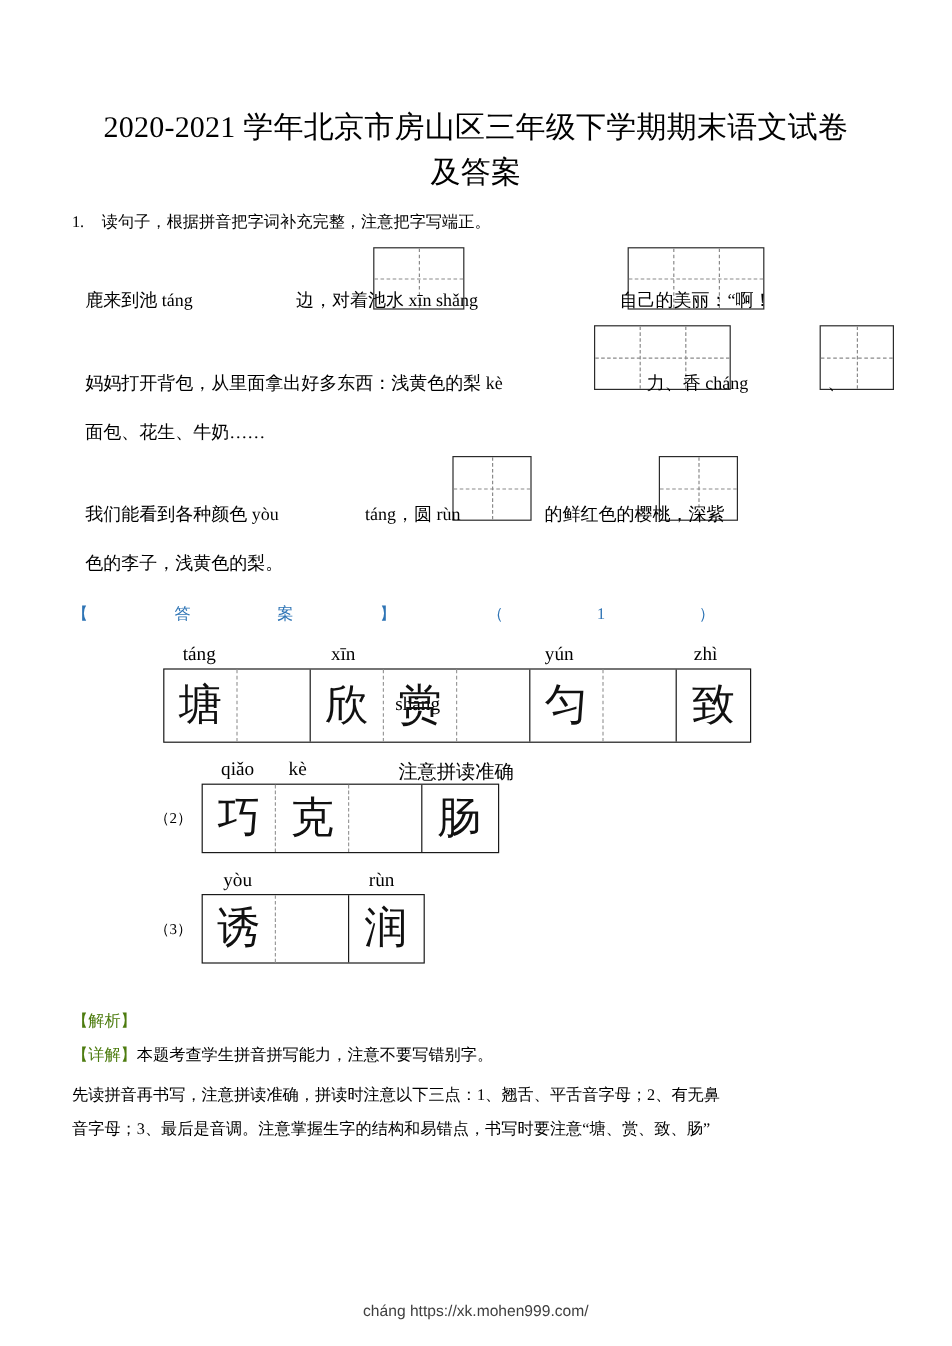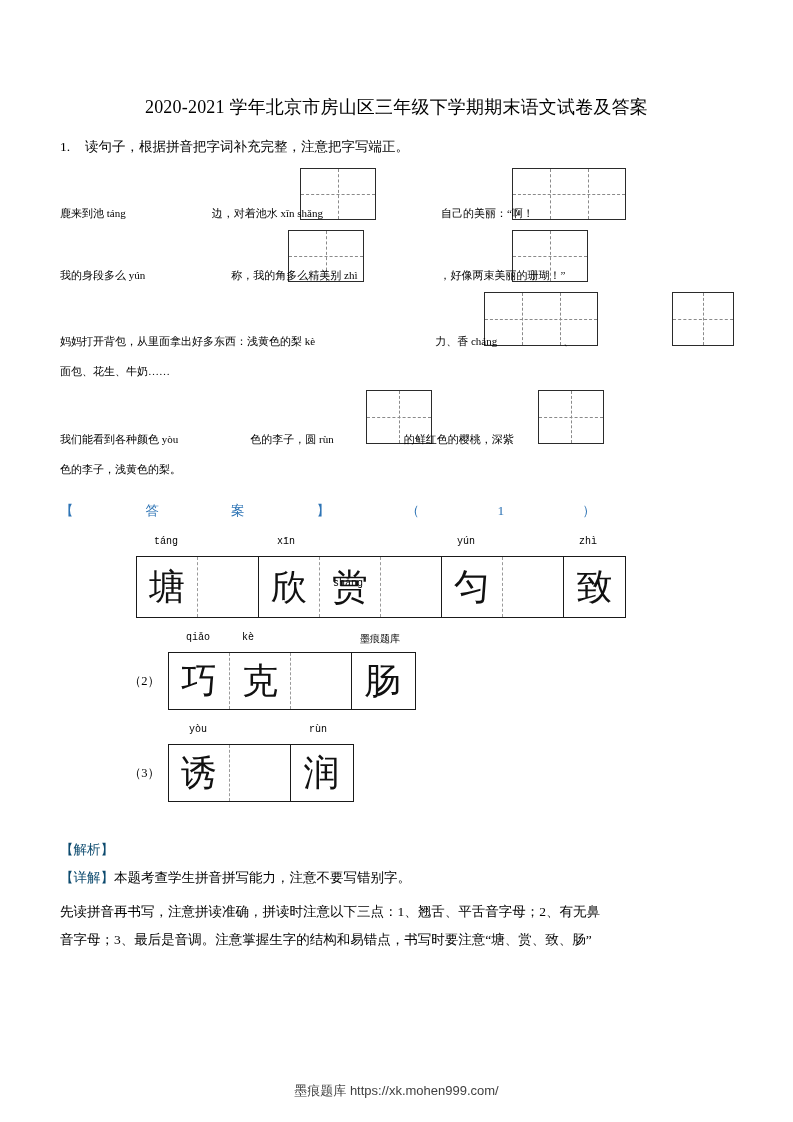--- a/index.html
+++ b/index.html
@@ -17,37 +17,37 @@
   }
   .page {
     position: relative;
     width: 793px;
     height: 1122px;
     box-sizing: border-box;
     padding: 88px 60px 0 60px;
   }
   h1.doc-title {
     font-family: "Liberation Serif", serif;
-    font-size: 18px;
+    font-size: 25px;
     font-weight: normal;
     line-height: 38px;
     text-align: center;
     margin: 0 0 6px 0;
     letter-spacing: 0.2px;
     padding: 0 22px;
   }
   .q-line {
     font-size: 13.5px;
     line-height: 26px;
     margin: 8px 0 0 0;
   }
   .para {
-    font-size: 11px;
+    font-size: 15px;
     line-height: 30px;
-    margin: 0;
+    margin: 11px;
     position: relative;
   }
   .inline-text { white-space: pre; }
 
   
   .tzg {
     display: inline-block;
     vertical-align: middle;
     border: 1px solid #2b2b2b;
     box-sizing: border-box;
@@ -103,35 +103,35 @@
   .grid .gc:last-child { border-right: none; }
   .grid .gc.solid-right { border-right: 1.6px solid #1a1a1a; }
   .grid .gc .han {
     font-size: 36px;
     line-height: 1;
     color: #111;
   }
   .pinyin-row {
     position: relative;
     height: 20px;
-    font-size: 10px;
-    font-family: Liberation Mono, monospace;
+    font-size: 16px;
+    font-family: Liberation Serif, serif;
   }
   .pinyin-row span {
     position: absolute;
     text-align: center;
     transform: translateX(-50%);
     white-space: nowrap;
   }
 
   .explain {
     margin-top: 34px;
   }
   .tag {
-    color: #0c4a6e;
+    color: #4d7c0f;
     font-size: 13.5px;
     line-height: 28px;
     margin-top: 31px;
   }
   .exp-line {
     font-size: 13.5px;
     line-height: 28px;
     margin: 0;
   }
   .footer {
@@ -169,37 +169,20 @@
         <div class="cell" style="left:33.333%"></div>
         <div class="cell" style="left:66.666%"></div>
         <div class="hmid"></div>
       </div>
     </div>
     <div style="position:absolute;left:0;top:24px;white-space:nowrap;">
       <span class="inline-text">鹿来到池 táng</span><span style="display:inline-block;width:86px"></span><span class="inline-text">边，对着池水 xīn shǎng</span><span style="display:inline-block;width:118px"></span><span class="inline-text">自己的美丽：“啊！</span>
     </div>
   </div>
 
-  <div class="para" style="margin-top:6px;height:56px;">
-    <div style="position:absolute;left:228px;top:-6px;">
-      <div class="tzg" style="width:76px;height:52px;">
-        <div class="cell" style="left:50%"></div>
-        <div class="hmid"></div>
-      </div>
-    </div>
-    <div style="position:absolute;left:452px;top:-6px;">
-      <div class="tzg" style="width:76px;height:52px;">
-        <div class="cell" style="left:50%"></div>
-        <div class="hmid"></div>
-      </div>
-    </div>
-    <div style="position:absolute;left:0;top:24px;white-space:nowrap;">
-      <span class="inline-text">我的身段多么 yún</span><span style="display:inline-block;width:86px"></span><span class="inline-text">称，我的角多么精美别 zhì</span><span style="display:inline-block;width:82px"></span><span class="inline-text">，好像两束美丽的珊瑚！”</span>
-    </div>
-  </div>
 
   <div class="para" style="margin-top:8px;height:58px;">
     <div style="position:absolute;left:424px;top:-8px;">
       <div class="tzg" style="width:114px;height:54px;">
         <div class="cell" style="left:33.333%"></div>
         <div class="cell" style="left:66.666%"></div>
         <div class="hmid"></div>
       </div>
     </div>
     <div style="position:absolute;left:612px;top:-8px;">
@@ -223,21 +206,21 @@
         <div class="hmid"></div>
       </div>
     </div>
     <div style="position:absolute;left:478px;top:-8px;">
       <div class="tzg" style="width:66px;height:54px;">
         <div class="cell" style="left:50%"></div>
         <div class="hmid"></div>
       </div>
     </div>
     <div style="position:absolute;left:0;top:26px;white-space:nowrap;">
-      <span class="inline-text">我们能看到各种颜色 yòu</span><span style="display:inline-block;width:72px"></span><span class="inline-text">色的李子，圆 rùn</span><span style="display:inline-block;width:70px"></span><span class="inline-text">的鲜红色的樱桃，深紫</span>
+      <span class="inline-text">我们能看到各种颜色 yòu</span><span style="display:inline-block;width:72px"></span><span class="inline-text">táng，圆 rùn</span><span style="display:inline-block;width:70px"></span><span class="inline-text">的鲜红色的樱桃，深紫</span>
     </div>
   </div>
   <div class="para" style="margin-top:-2px;">
     <span class="inline-text">色的李子，浅黄色的梨。</span>
   </div>
 
   <div class="ans-head">
     <span>【</span>
     <span style="display:inline-block;width:72px"></span>
     <span>答</span>
@@ -286,21 +269,21 @@
       <div class="gc" style="width:61px;">
           <span class="han">致</span>
         </div>
     </div>
   </div>
 
   <div class="ans-block" style="margin-top:14px;">
     <div class="pinyin-row" style="margin-left:108px;width:250px;">
       <span style="left:30px;">qiǎo</span>
       <span style="left:80px;">kè</span>
-      <span style="left:212px;">墨痕题库</span>
+      <span style="left:212px;">注意拼读准确</span>
     </div>
     <div style="display:flex;align-items:center;">
       <div class="row-label" style="width:108px;text-align:right;padding-right:8px;box-sizing:border-box;">（2）</div>
       <div class="grid" style="width:248px;height:58px;">
         <div class="gc" style="width:61px;">
             <span class="han">巧</span>
           </div>
         <div class="gc" style="width:61px;">
             <span class="han">克</span>
           </div>
@@ -337,14 +320,14 @@
 
   <div class="explain">
     <div class="tag">【解析】</div>
     <div class="exp-line">
       <span class="tag" style="line-height:inherit;">【详解】</span><span>本题考查学生拼音拼写能力，注意不要写错别字。</span>
     </div>
     <div class="exp-line" style="margin-top:6px;">先读拼音再书写，注意拼读准确，拼读时注意以下三点：1、翘舌、平舌音字母；2、有无鼻</div>
     <div class="exp-line">音字母；3、最后是音调。注意掌握生字的结构和易错点，书写时要注意“塘、赏、致、肠”</div>
   </div>
 
-  <div class="footer">墨痕题库 https://xk.mohen999.com/</div>
+  <div class="footer">cháng https://xk.mohen999.com/</div>
 </div>
 
 </body></html>

